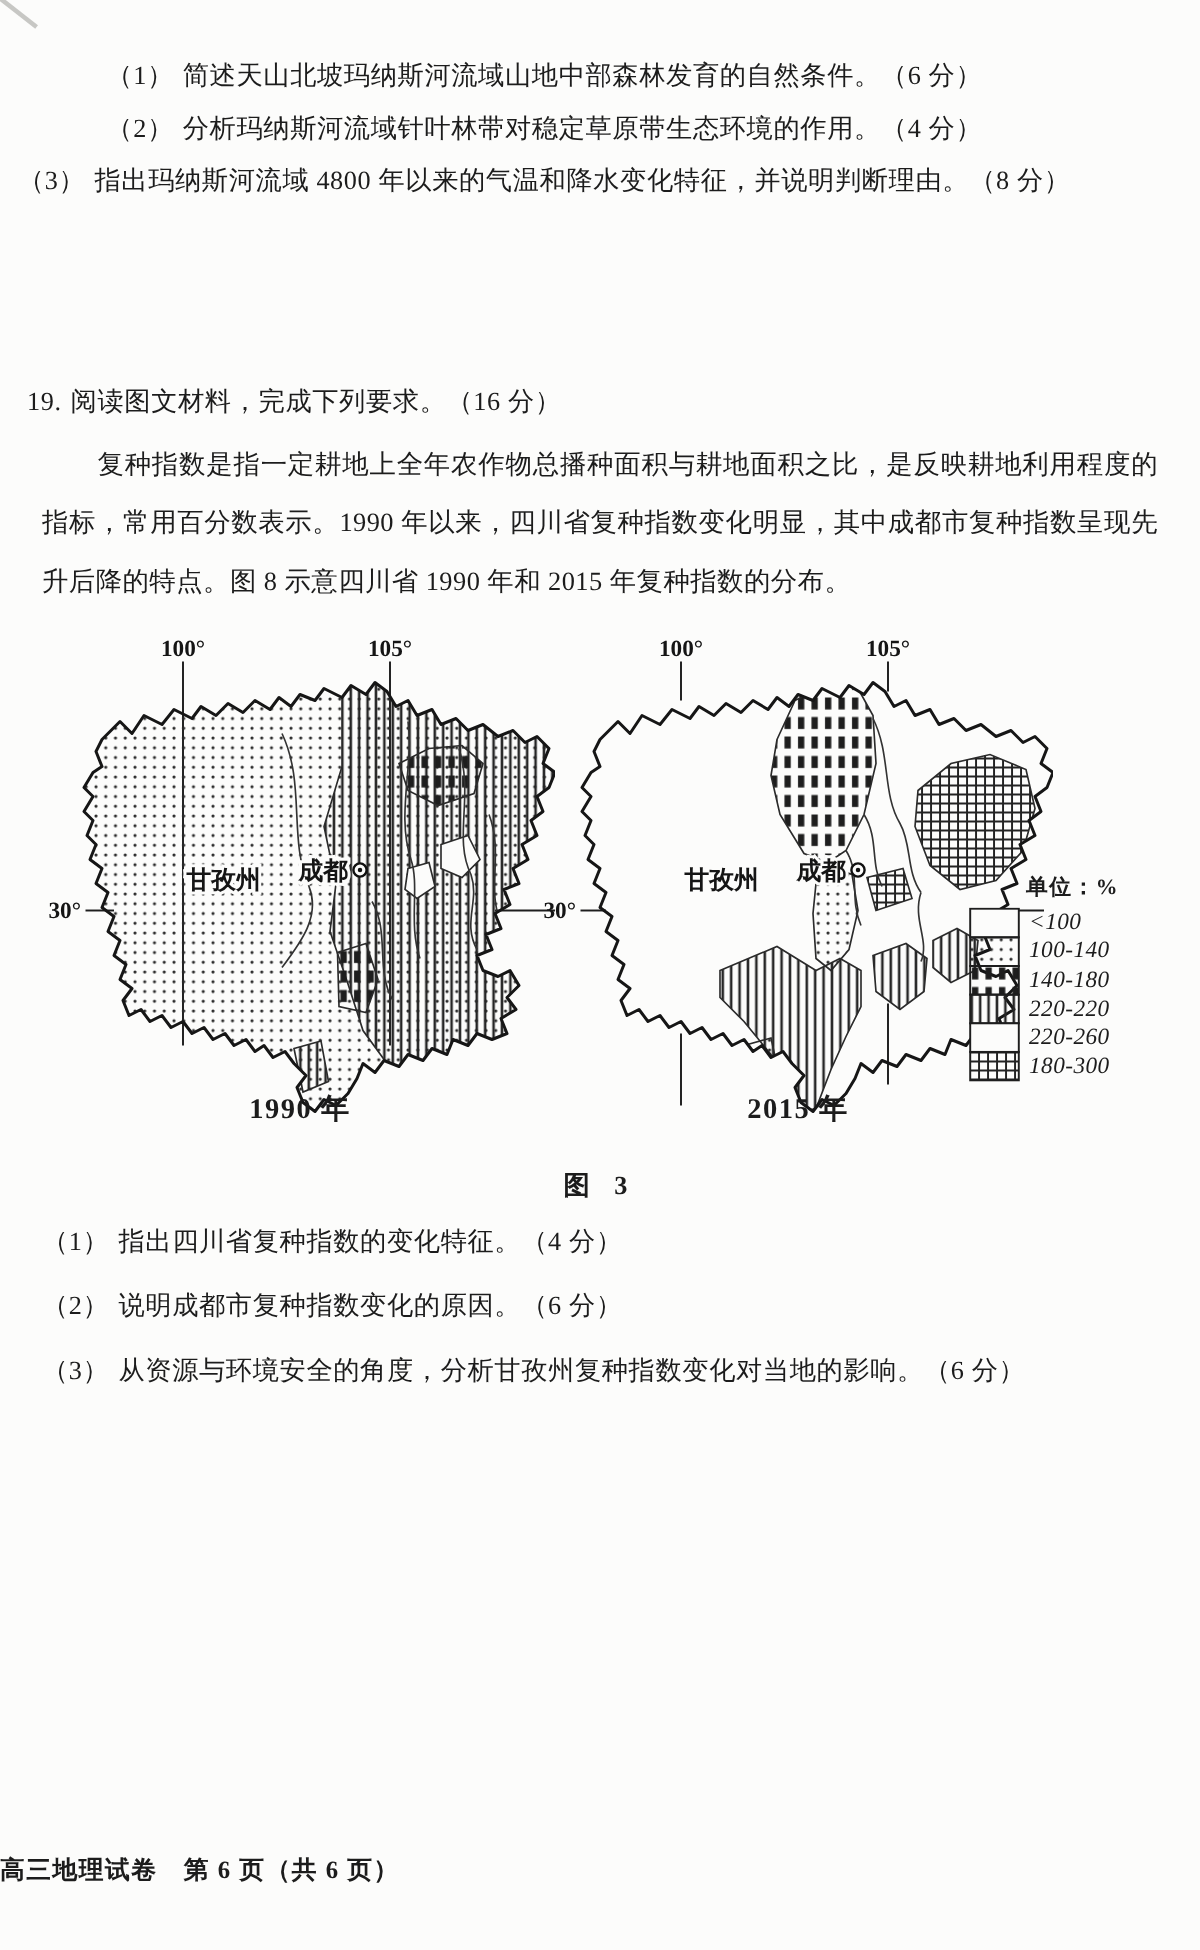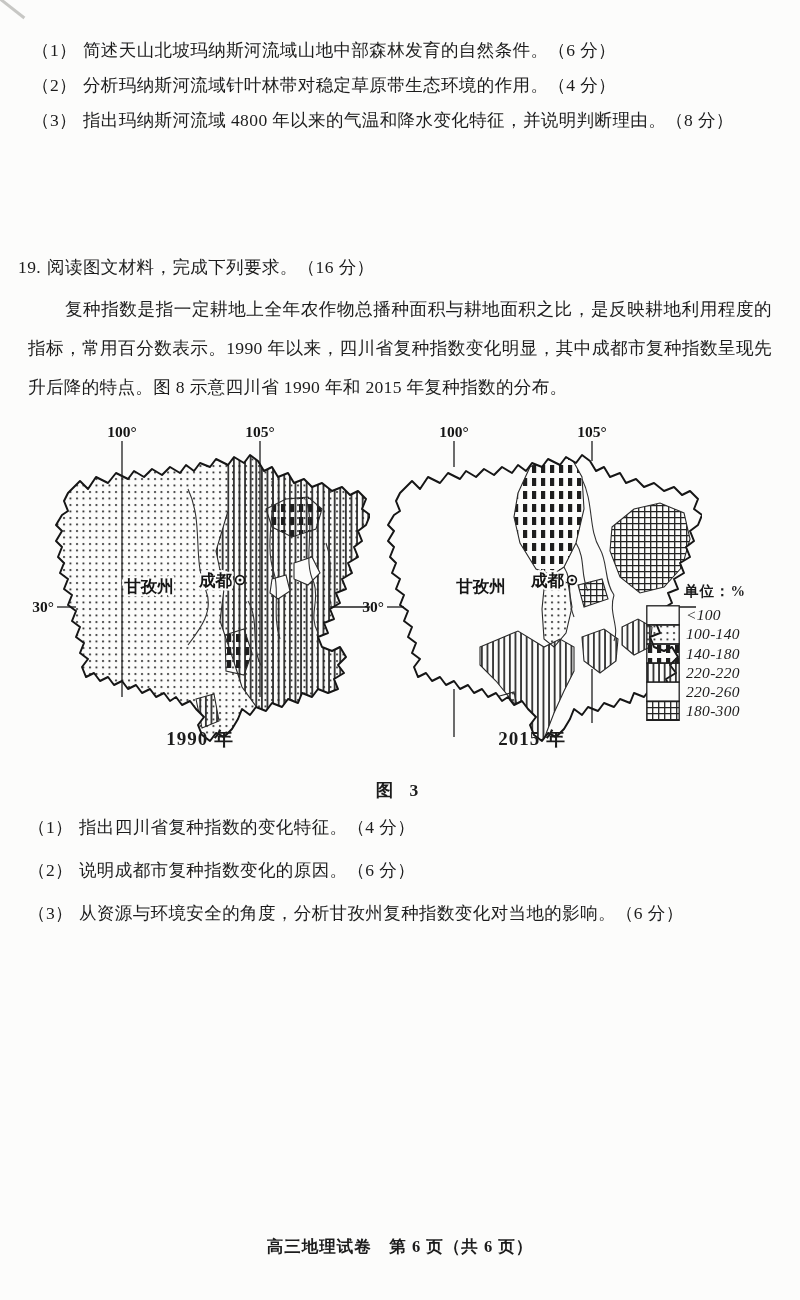--- a/index.html
+++ b/index.html
@@ -5,21 +5,21 @@
   html,body{margin:0;padding:0;background:#ffffff;}
   .page{
     position:relative;width:800px;height:1300px;margin:0 auto;
     background:#fcfcfb;color:#1c1c1c;
     font-family:"Liberation Serif","DejaVu Serif",serif;
     overflow:hidden;
   }
   .qblock{position:absolute;font-size:17.5px;letter-spacing:.4px;}
   .qline{white-space:nowrap;}
   .qlabel{margin-right:6px;}
-  #top-questions{left:32px;top:33px;line-height:35px;}
+  #top-questions{left:12px;top:33px;line-height:35px;text-align:center;}
   #q19-head{left:18px;top:255px;font-size:17.5px;letter-spacing:.4px;white-space:nowrap;}
   #q19-para{
     position:absolute;left:28px;top:290px;width:744px;
     font-size:17.6px;line-height:39px;letter-spacing:.3px;
     text-align:justify;text-indent:2.1em;
   }
   #bottom-questions{left:28px;top:806px;line-height:43px;}
   .figure-area{position:absolute;left:0;top:421px;width:800px;height:345px;}
   .map-svg{position:absolute;width:340px;height:336px;top:0;}
   #map-1990{left:30px;}
@@ -34,21 +34,21 @@
   .legend-title{font-size:14.5px;font-weight:bold;margin:0 0 4px 38px;letter-spacing:1px;}
   .legend-body{display:flex;}
   .legend-swatches{width:34px;height:116px;}
   .legend-labels{margin-left:6px;}
   .legend-label{font-size:15.5px;line-height:19.3px;letter-spacing:.3px;font-style:italic;}
   #fig-caption{
     position:absolute;left:0;top:778px;width:800px;text-align:center;
     font-size:17.5px;font-weight:bold;letter-spacing:6px;
   }
   #footer{
-    position:absolute;left:0;top:1236px;width:800px;text-align:center;
+    position:absolute;left:0;top:1236px;width:800px;text-align:left;
     font-size:16.5px;font-weight:bold;letter-spacing:1px;
   }
   svg text{font-family:"Liberation Serif","DejaVu Serif",serif;fill:#151515;}
   .lon-label{font-size:15.5px;font-weight:bold;}
   .lat-label{font-size:15.5px;font-weight:bold;}
   .place-label{font-size:16.5px;font-weight:bold;paint-order:stroke;stroke:#fcfcfb;stroke-width:4px;}
   .graticule{stroke:#1e1e1e;stroke-width:1.3;}
   .outline{fill:none;stroke:#161616;stroke-width:2;stroke-linejoin:round;}
   .region{stroke:#2b2b2b;stroke-width:1.1;}
   .bline{fill:none;stroke:#333;stroke-width:1.1;}

